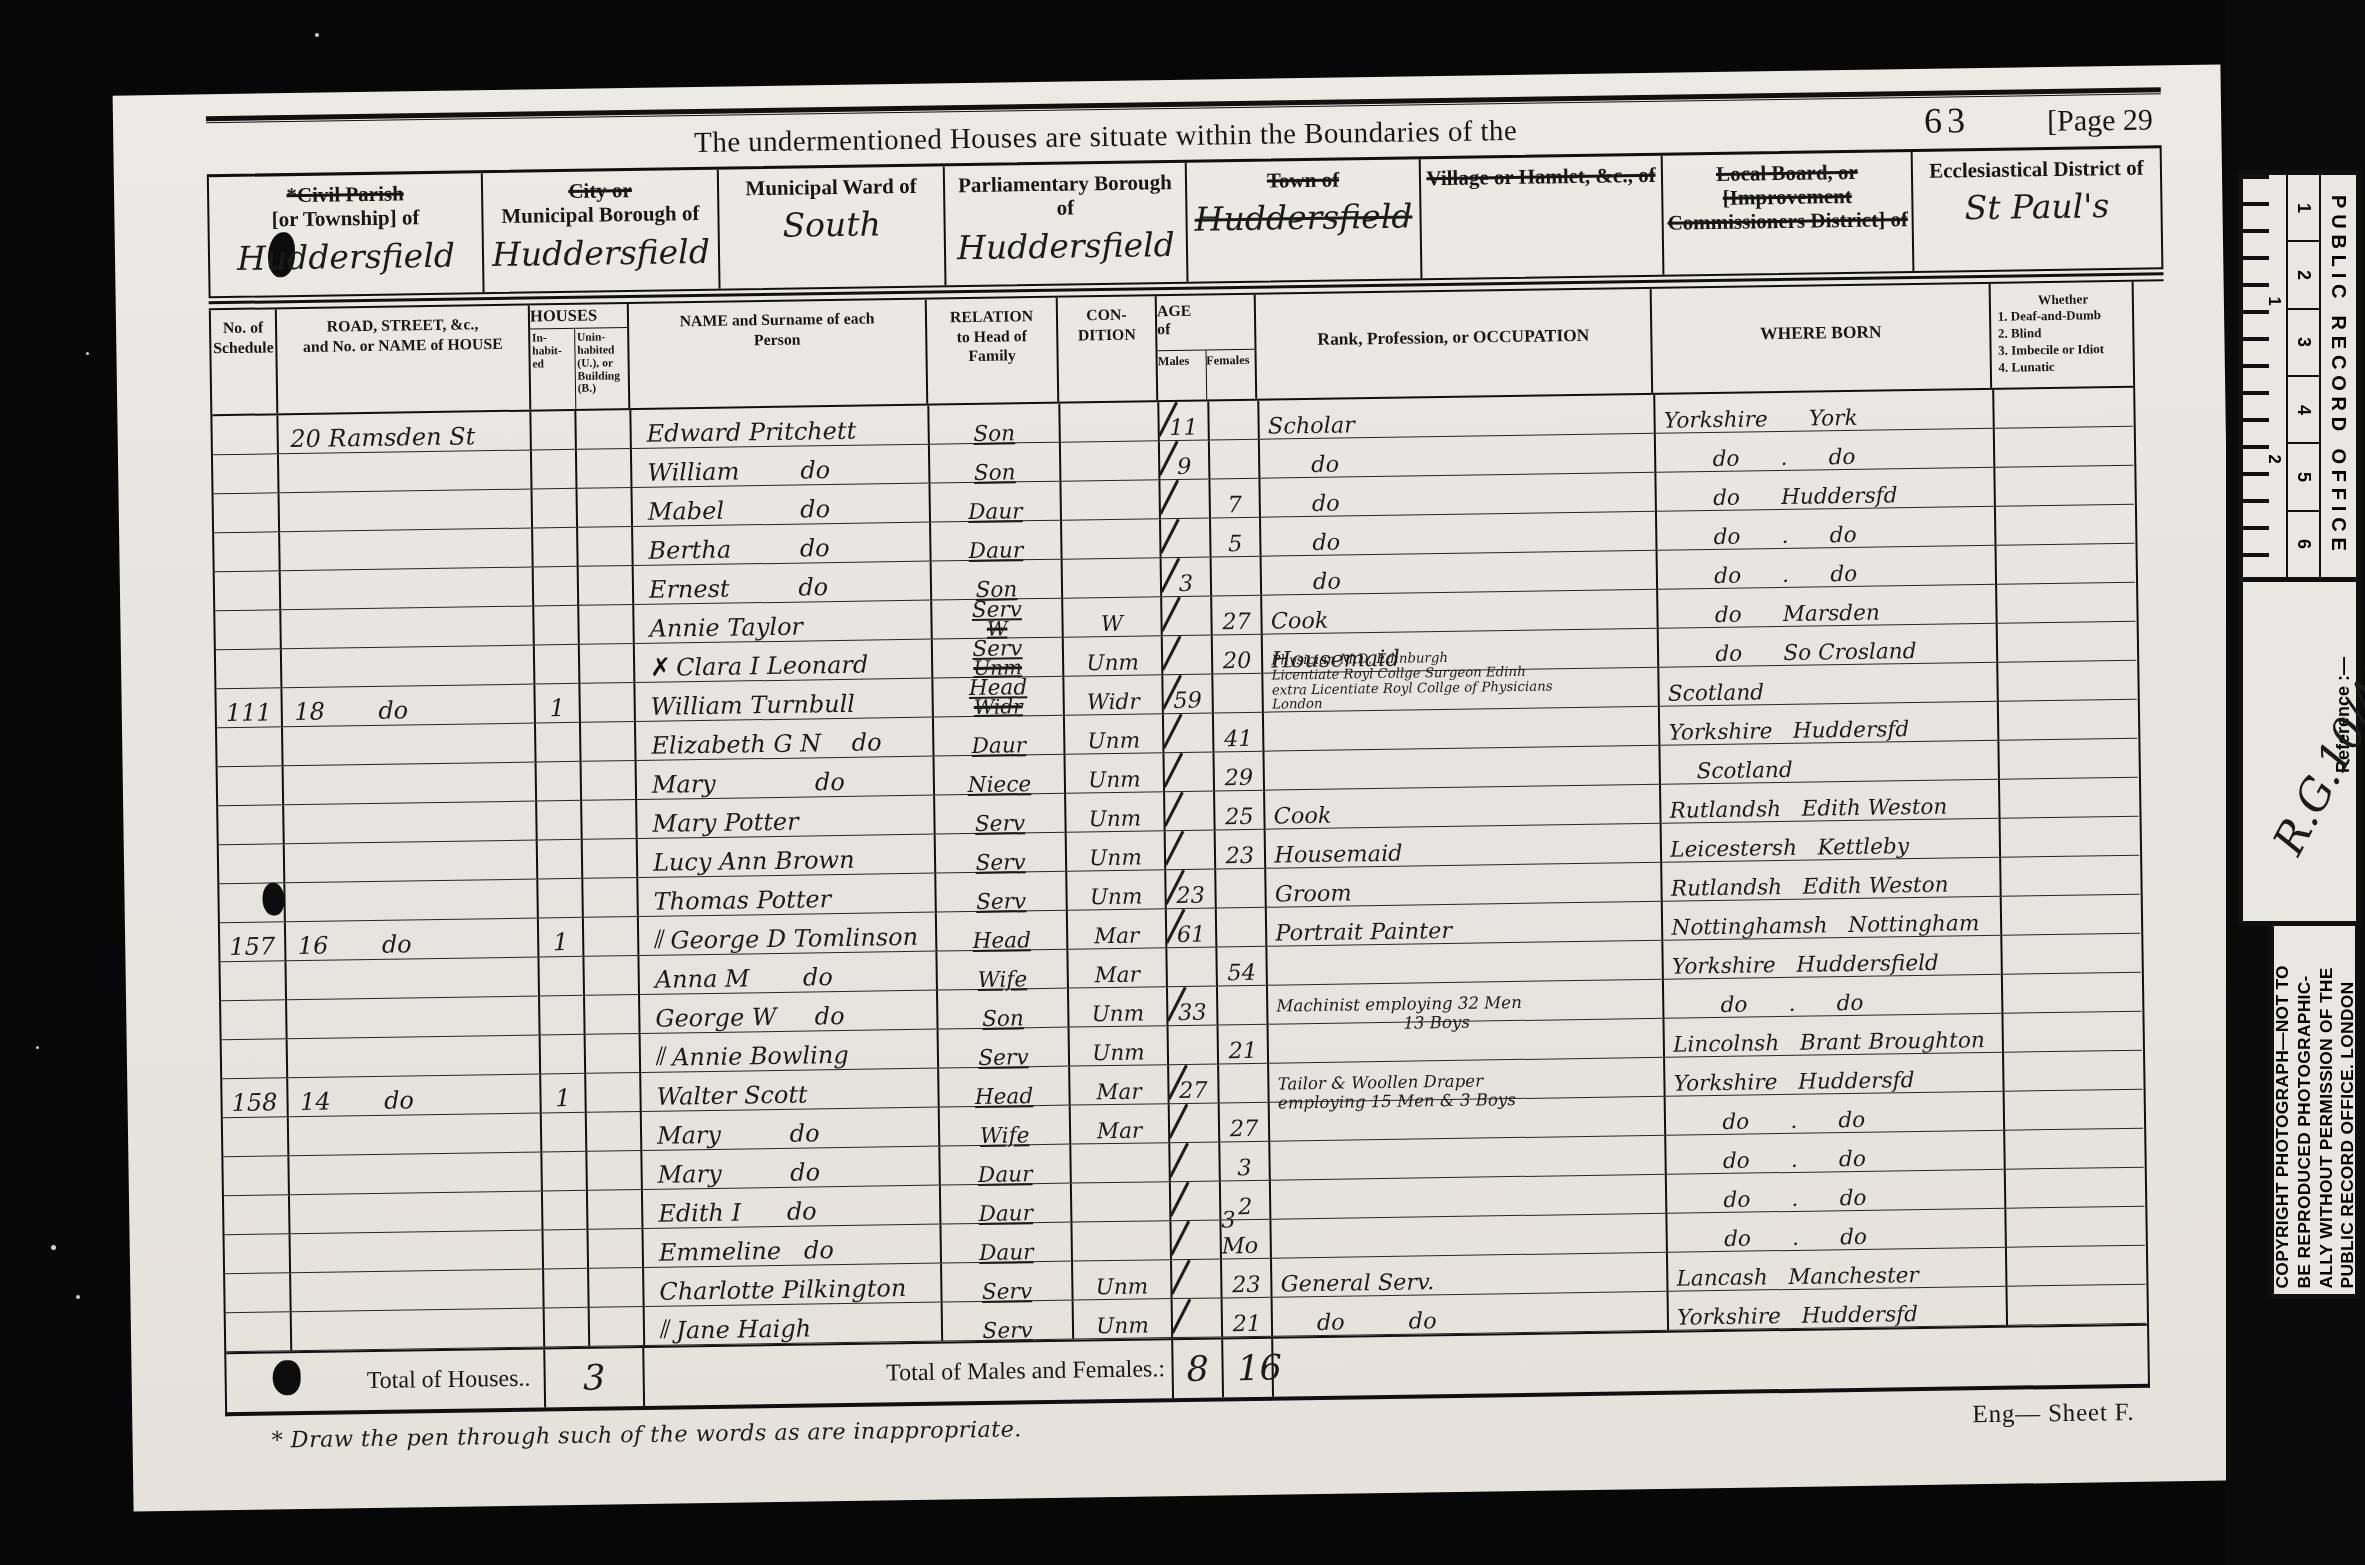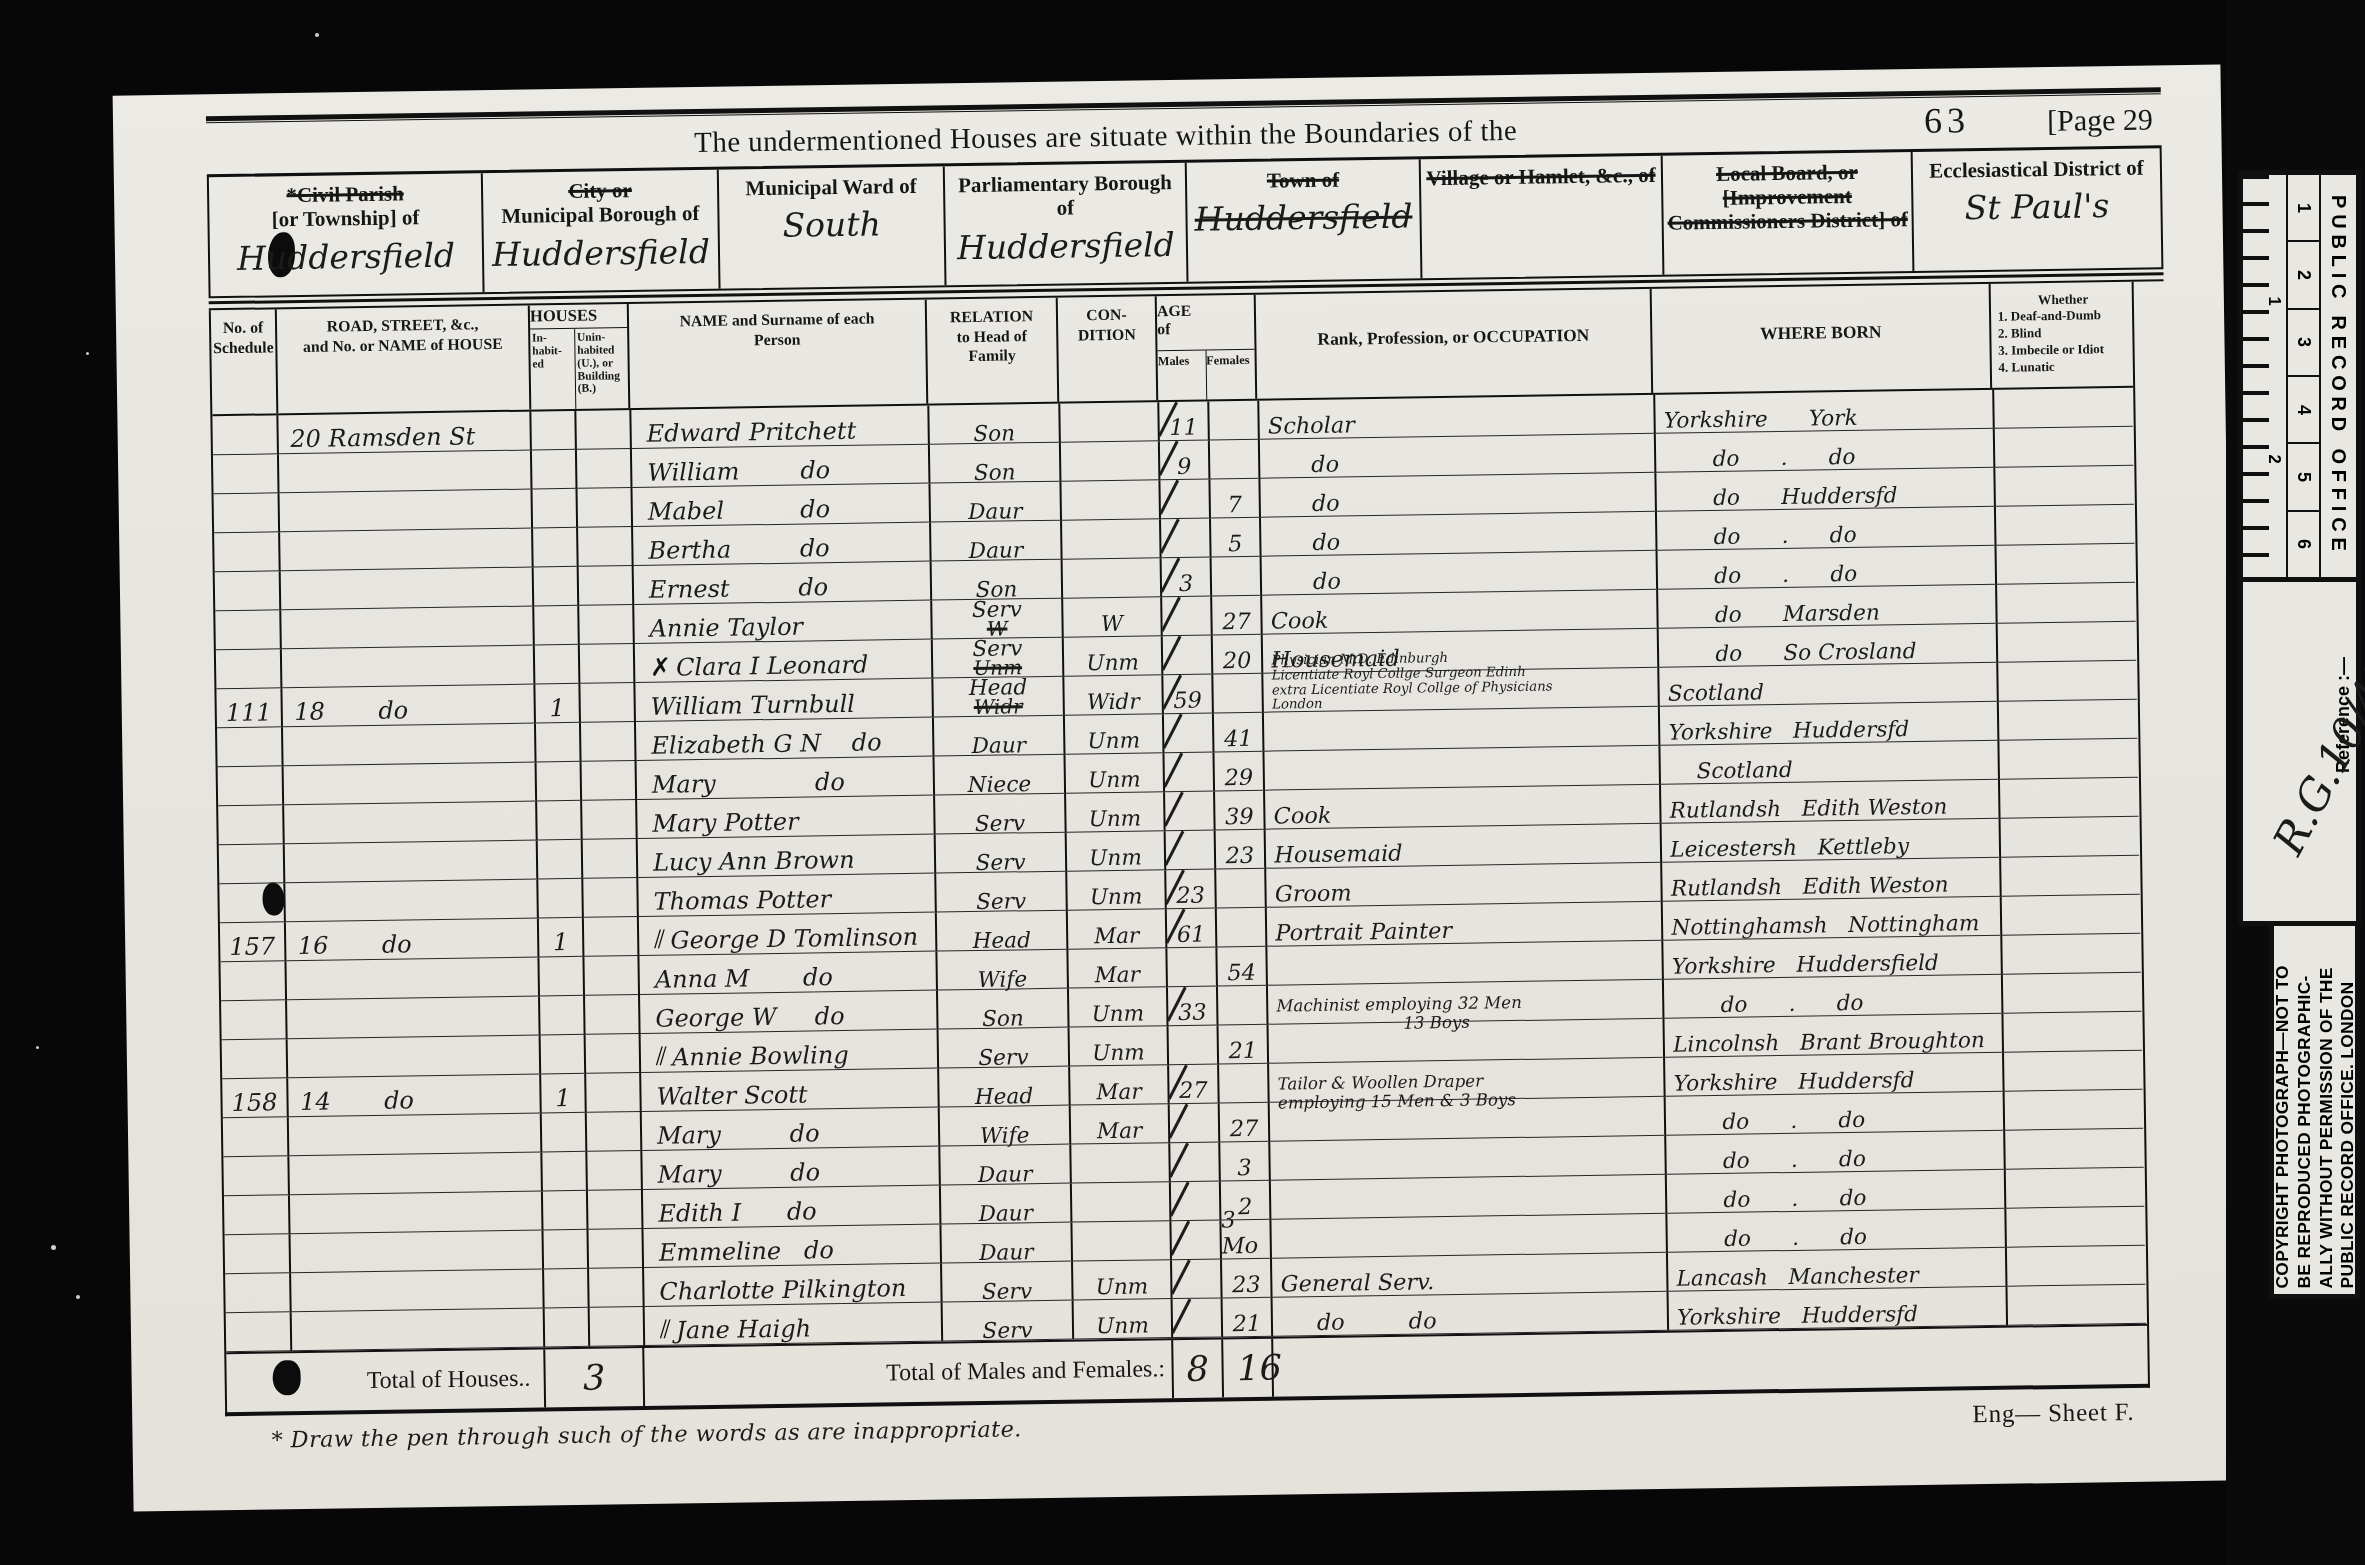--- a/index.html
+++ b/index.html
@@ -59,21 +59,21 @@
     font-size:24px;display:flex;align-items:flex-end;overflow:visible;}
   .t-cell.num{justify-content:center;}
   .pre{white-space:pre;}
   .c-name.t-cell{padding-left:15px;}
   .c-road.t-cell{padding-left:11.6px;white-space:pre;}
   .c-occ.t-cell{padding-left:8.3px;font-size:22.4px;}
   .c-born.t-cell{padding-left:8.3px;font-size:21.6px;white-space:pre;}
   .c-rel.t-cell{justify-content:center;font-size:21.6px;}
   .c-cond.t-cell{justify-content:center;font-size:21.6px;}
   .c-agem.t-cell,.c-agef.t-cell{font-size:22.4px;}
-  .rel-wrap{display:flex;flex-direction:column;align-items:center;line-height:0.95;margin-bottom:-1.7px;}
+  .rel-wrap{display:flex;flex-direction:column;align-items:center;line-height:0.95;margin-bottom:-1.7px;text-decoration:underline;}
   .rel-struck{text-decoration:line-through;text-decoration-thickness:2.5px;font-size:20px;}
   .occ-lines{line-height:1.05;white-space:pre;}
   .occ-2{font-size:16.6px !important;line-height:1.12;margin-bottom:-11.6px;}
   .occ-4{font-size:13.3px !important;line-height:1.12;margin-bottom:-1.7px;position:relative;z-index:3;margin-top:-11.6px;}
   .slash-mark{position:absolute;right:-11.6px;bottom:1.7px;width:2.5px;height:38px;background:#1d1d1d;transform:rotate(28deg);z-index:2;}
   .prefix-mark{font-size:25px;margin-right:5px;color:#111;font-style:normal;}
 
   .totals{display:flex;height:60px;border-top:2.5px solid #101010;}
   .tot-cell{border-right:2.5px solid #101010;display:flex;align-items:center;position:relative;}
   .w-sr{width:319px;justify-content:flex-end;padding-right:13.3px;}
@@ -460,21 +460,21 @@
             <div class="t-cell hw c-name">
               <div class="pre">Mary Potter</div>
             </div>
             <div class="t-cell hw c-rel">
               <div class="rel-wrap">
                 <div>Serv</div>
               </div>
             </div>
             <div class="t-cell hw c-cond">Unm<div class="slash-mark"></div></div>
             <div class="t-cell hw c-agem num"></div>
-            <div class="t-cell hw c-agef num">39</div>
+            <div class="t-cell hw c-agef num">25</div>
             <div class="t-cell hw c-occ">
               <div class="occ-lines">Cook</div>
             </div>
             <div class="t-cell hw c-born">Rutlandsh   Edith Weston</div>
             <div class="t-cell hw c-dis"></div>
           </div>
           <div class="t-row">
             <div class="t-cell hw c-sched num"></div>
             <div class="t-cell hw c-road"></div>
             <div class="t-cell hw c-in num"></div>

